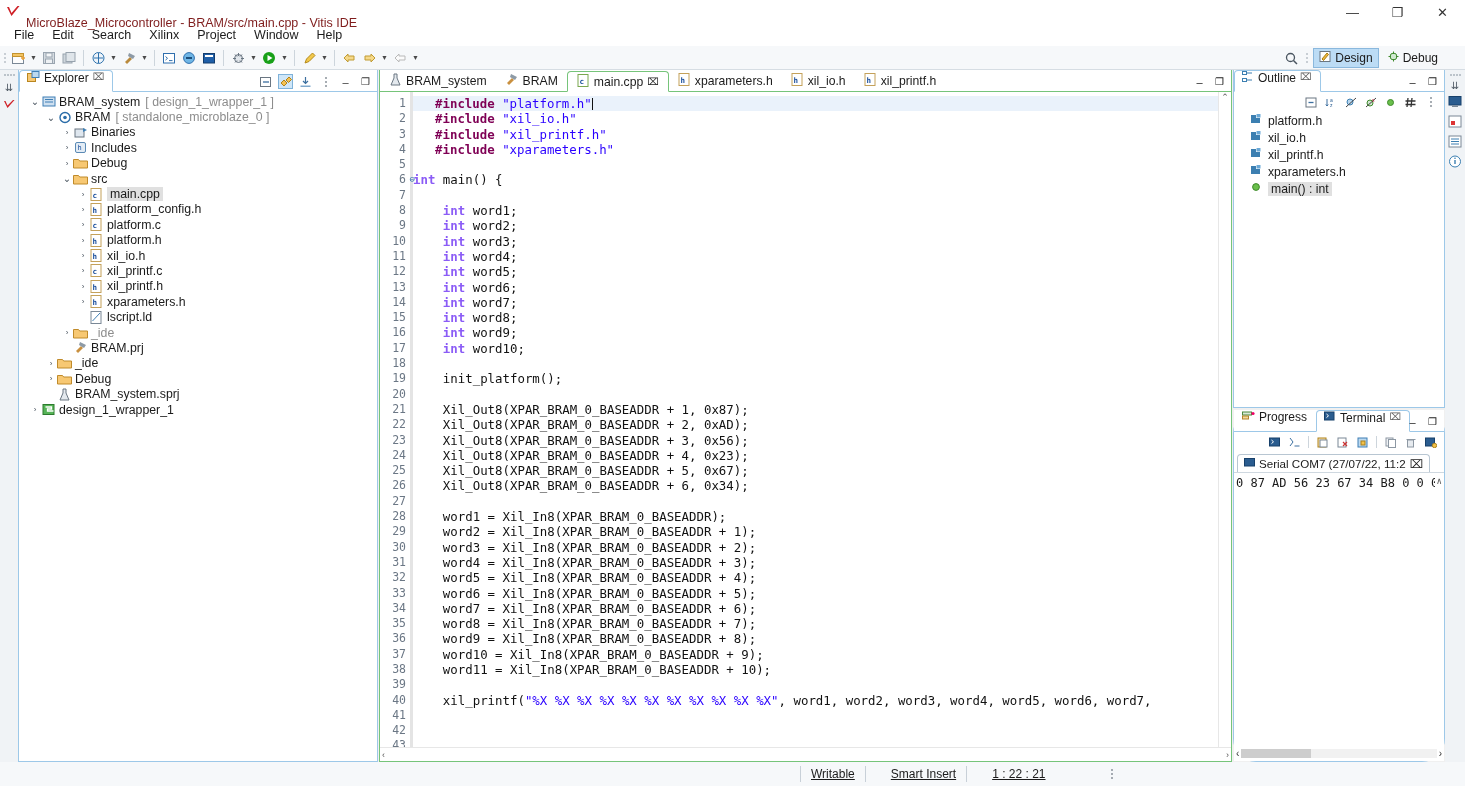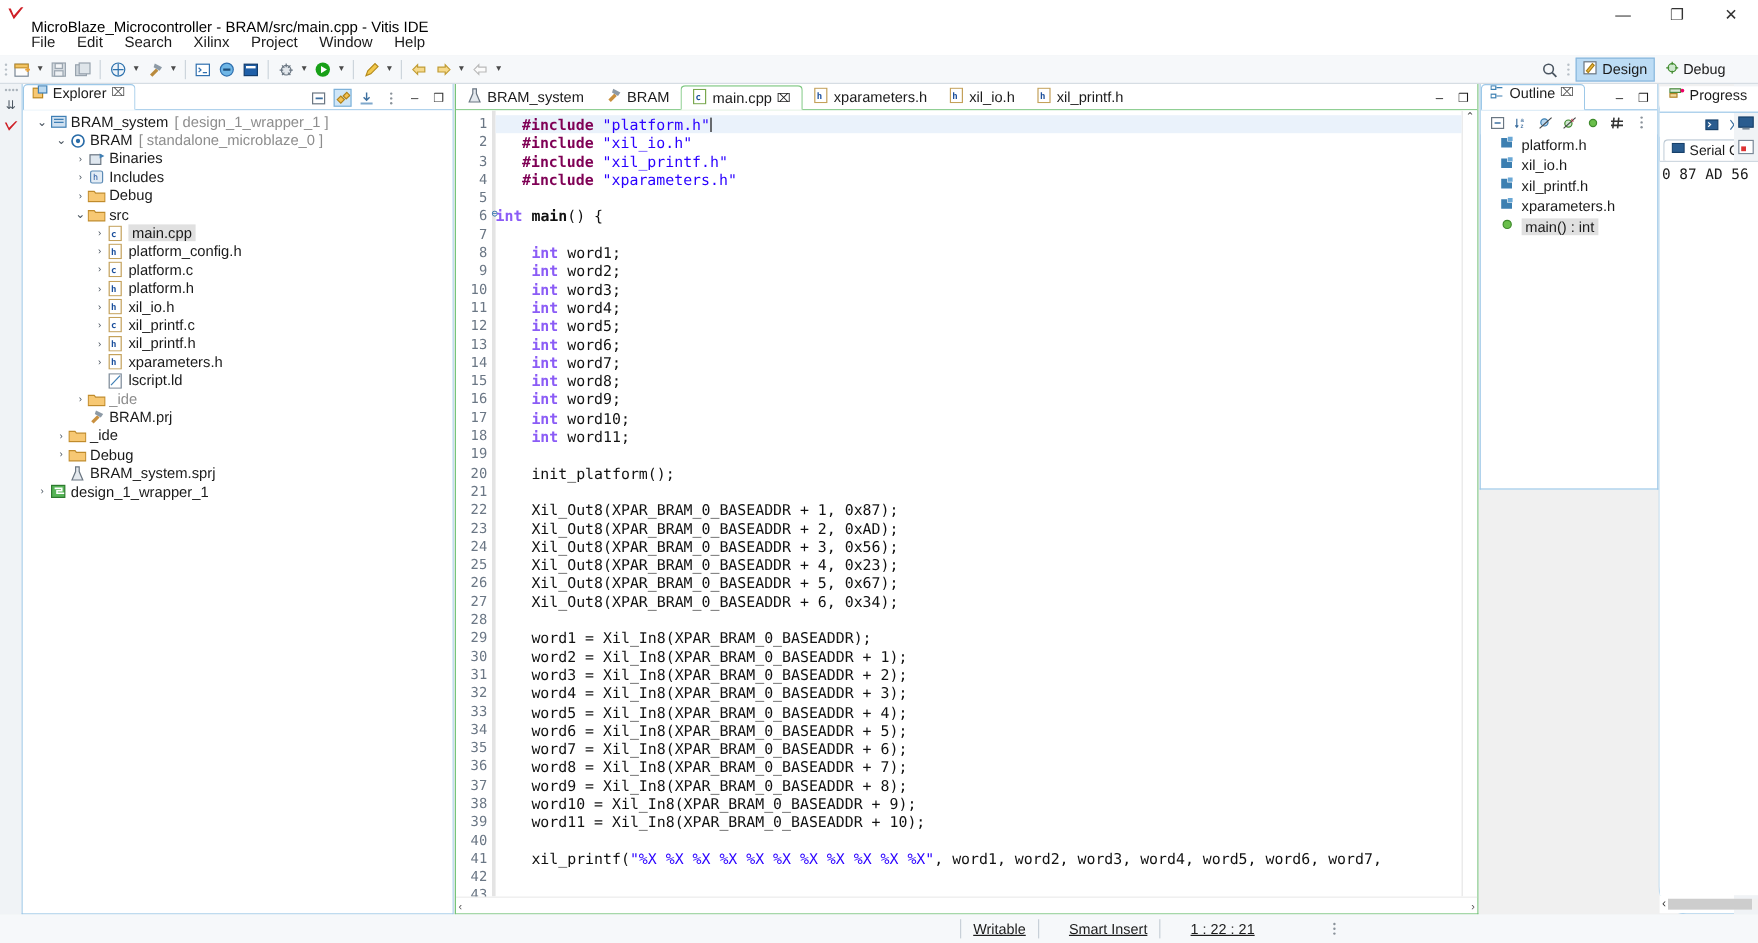--- a/index.html
+++ b/index.html
@@ -13,27 +13,27 @@
     overflow:hidden;
     position:relative;
   }
 
   
   #titlebar {
     height:24px; background:#ffffff; display:flex; align-items:center;
     border-bottom:1px solid #ffffff; position:relative;
   }
   #titlebar .tb-icon { width:26px; display:flex; justify-content:center; align-items:center; }
-  #titlebar .tb-text { font-size:12.5px; color:#000000;margin-top:22px; }
+  #titlebar .tb-text { font-size:12.5px; color:#7f1d1d;margin-top:22px; }
   .winbtns { position:absolute; right:0; top:0; height:24px; display:flex; }
   .winbtn { width:45px; height:24px; display:flex; align-items:center; justify-content:center;
             font-size:13px; color:#333; }
 
   
-  #menubar { height:22px; background:#ffffff; display:flex; align-items:center; padding-left:18px; gap:2px; }
+  #menubar { height:22px; background:#ffffff; display:flex; align-items:center; padding-left:6px; gap:2px; }
   #menubar .mi { padding:2px 8px; font-size:12.5px; color:#1b1b1b; }
 
   
   #toolbar { height:24px; background:#f6f8fa; display:flex; align-items:center;
              padding-left:2px; border-bottom:1px solid #d6dde3; position:relative; }
   .tgrip { width:6px; height:18px; display:flex; flex-direction:column; justify-content:center; align-items:center; gap:2px; }
   .tgrip i { display:block; width:2px; height:2px; background:#b8c0c7; border-radius:50%; }
   .tsep { width:1px; height:16px; background:#cdd5dc; margin:0 4px; }
   .tbtn { width:20px; height:20px; display:flex; align-items:center; justify-content:center; }
   .caret { width:11px; height:20px; display:flex; align-items:center; justify-content:center;
@@ -100,21 +100,21 @@
   .pp { color:#7f0055; font-weight:bold;padding-left:22px; }
   .caretbar { display:inline-block; width:1px; height:12px; background:#111;
               vertical-align:-2px; }
   #vscroll { width:13px; background:#fff; border-left:1px solid #e7e7e7;
              display:flex; flex-direction:column; align-items:center; }
   .sarrow { font-size:9px; color:#555; height:13px; }
   #hscrollbar { height:14px; background:#fff; border-top:1px solid #e7e7e7;
                 display:flex; align-items:center; justify-content:space-between; padding:0 2px; }
 
   
-  #rightcol { width:212px; display:flex; flex-direction:row; margin-left:1px; }
+  #rightcol { width:212px; display:flex; flex-direction:column; margin-left:1px; }
   #outline { height:338px; }
   .olrow { display:flex; align-items:center; height:17px; font-size:12.2px; padding-left:16px; gap:6px; }
   .olrow .lbl.sel { background:#e0e0e0; padding:0 3px; }
   .ico-ol-dot { width:8px; height:8px; border-radius:50%; background:#6abf4b; border:1px solid #3f8a2c; }
   #termpart { flex:1; margin-top:2px;border-radius:23px; }
   .term-tab-inner { height:18px; display:flex; align-items:center; gap:4px;
       padding:0 6px; font-size:11.6px; border:1px solid #b8c6d2;
       border-bottom:none; border-radius:4px 4px 0 0; background:#fff; margin:2px 0 0 3px; width:fit-content; }
   #termbody { flex:1; background:#fff; font-family:"DejaVu Sans Mono", monospace;
               font-size:12px; padding:3px 2px 0 2px; position:relative; overflow:hidden;
@@ -665,33 +665,32 @@
           <div class="gline">42</div>
           <div class="gline">43</div>
         </div>
       <div id="gbar"></div>
       <div id="code">
           <div class="cline cur"><span class="pp">#include</span> <span class="str">"platform.h"</span><span class="caretbar"></span></div>
           <div class="cline"><span class="pp">#include</span> <span class="str">"xil_io.h"</span></div>
           <div class="cline"><span class="pp">#include</span> <span class="str">"xil_printf.h"</span></div>
           <div class="cline"><span class="pp">#include</span> <span class="str">"xparameters.h"</span></div>
           <div class="cline"></div>
-          <div class="cline"><span class="kw">int</span> <span style="font-weight:bold">main</span>() {</div>
+          <div class="cline"><span class="kw">int</span> <span style="font-weight:normal">main</span>() {</div>
           <div class="cline"></div>
           <div class="cline">    <span class="kw">int</span> word1;</div>
           <div class="cline">    <span class="kw">int</span> word2;</div>
           <div class="cline">    <span class="kw">int</span> word3;</div>
           <div class="cline">    <span class="kw">int</span> word4;</div>
           <div class="cline">    <span class="kw">int</span> word5;</div>
           <div class="cline">    <span class="kw">int</span> word6;</div>
           <div class="cline">    <span class="kw">int</span> word7;</div>
           <div class="cline">    <span class="kw">int</span> word8;</div>
           <div class="cline">    <span class="kw">int</span> word9;</div>
           <div class="cline">    <span class="kw">int</span> word10;</div>
-          <div class="cline">    <span class="kw">int</span> word11;</div>
           <div class="cline"></div>
           <div class="cline">    init_platform();</div>
           <div class="cline"></div>
           <div class="cline">    Xil_Out8(XPAR_BRAM_0_BASEADDR + 1, 0x87);</div>
           <div class="cline">    Xil_Out8(XPAR_BRAM_0_BASEADDR + 2, 0xAD);</div>
           <div class="cline">    Xil_Out8(XPAR_BRAM_0_BASEADDR + 3, 0x56);</div>
           <div class="cline">    Xil_Out8(XPAR_BRAM_0_BASEADDR + 4, 0x23);</div>
           <div class="cline">    Xil_Out8(XPAR_BRAM_0_BASEADDR + 5, 0x67);</div>
           <div class="cline">    Xil_Out8(XPAR_BRAM_0_BASEADDR + 6, 0x34);</div>
           <div class="cline"></div>

